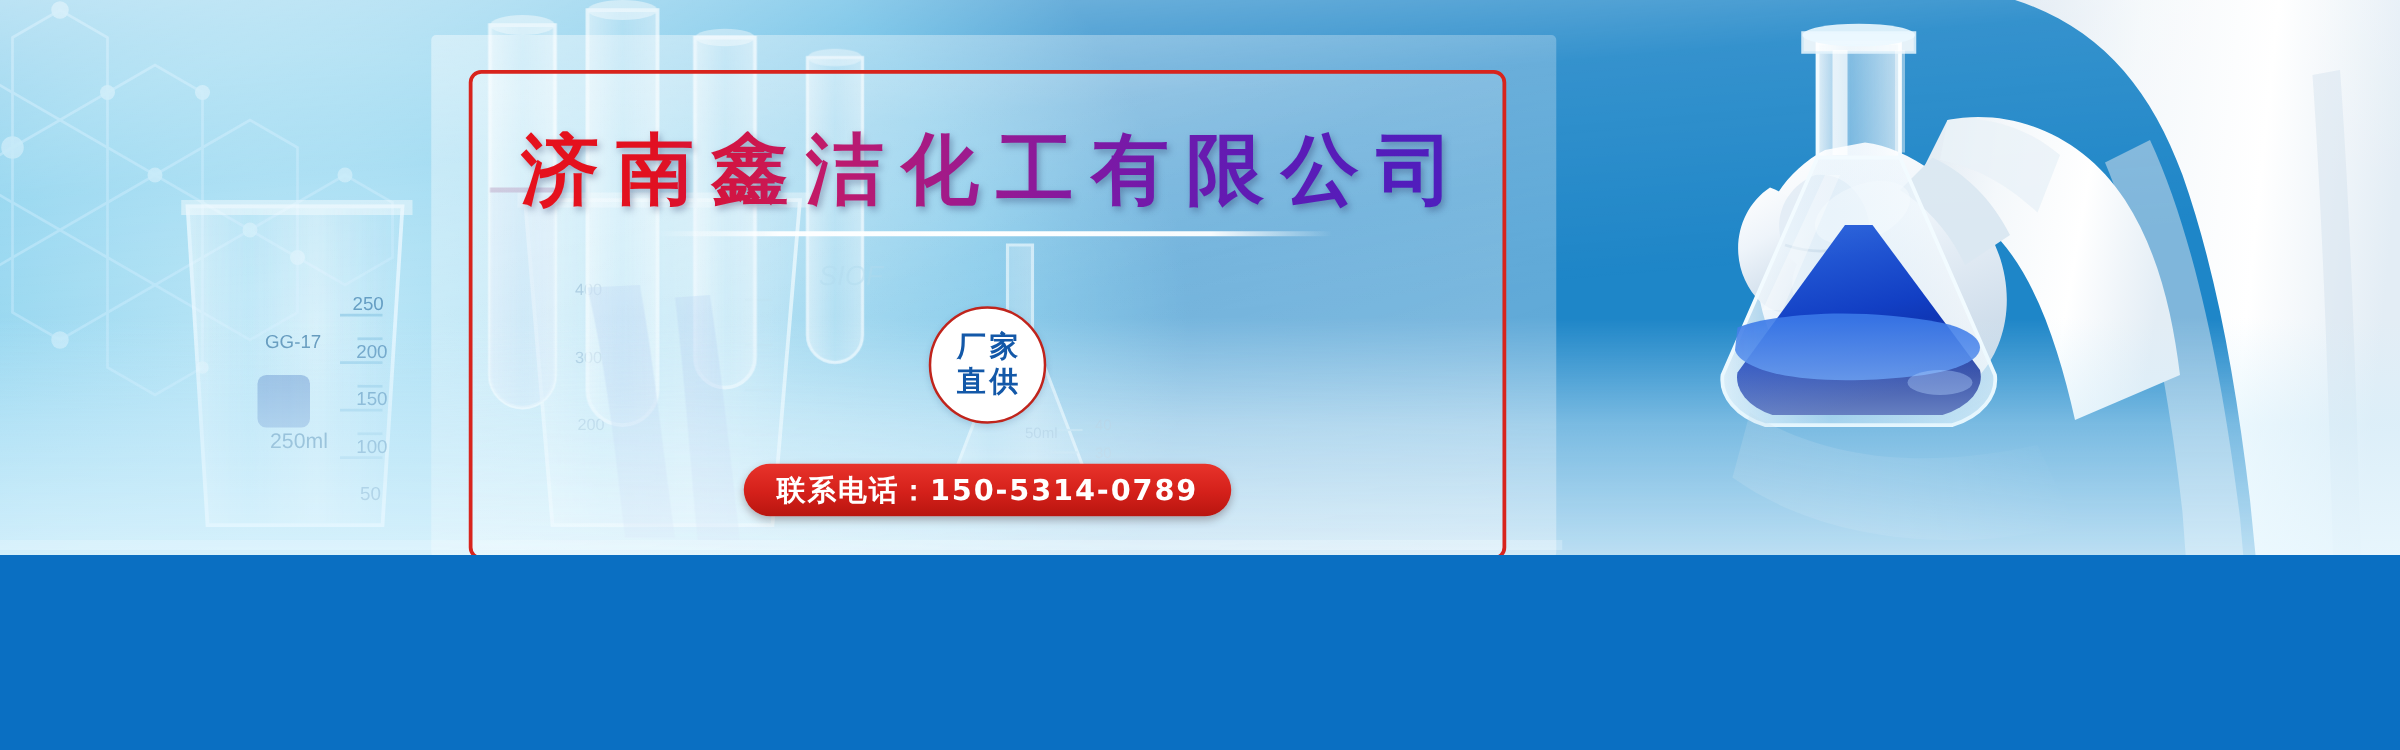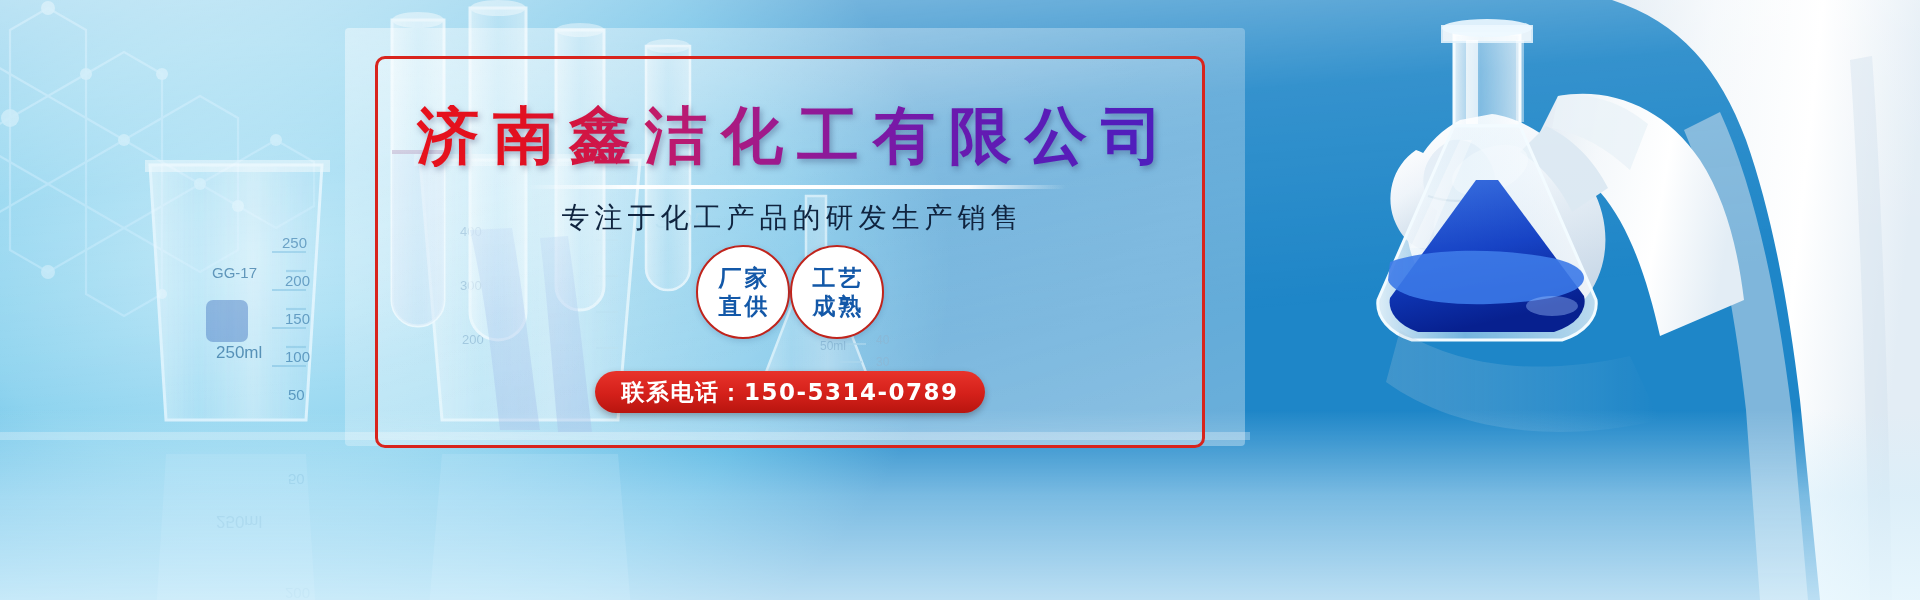--- a/index.html
+++ b/index.html
@@ -1,21 +1,21 @@
 <!DOCTYPE html>
 <html><head>
 <meta charset="utf-8">
 <style>
   html,body{margin:0;padding:0;}
   body{
     width:1920px;height:600px;overflow:hidden;
     font-family:"Liberation Sans","DejaVu Sans",sans-serif;
     background:#0a6fc2;
   }
-  .banner{position:relative;width:1920px;height:600px;overflow:hidden;}
+  .banner{position:relative;width:1920px;height:444px;overflow:hidden;}
 
   
   .bg-base{
     position:absolute;inset:0;
     background:
       radial-gradient(ellipse 700px 520px at 250px 260px, #bfe8f8 0%, #8fd4ef 42%, #4ab0e0 78%, #1e86c8 100%),
       linear-gradient(100deg,#2d9bd6 0%,#57b6e2 16%,#9adaf2 34%,#bfe9fa 50%,#9ed8f1 64%,#4aa9dd 82%,#1478bd 100%);
   }
   .bg-sheen{
     position:absolute;inset:0;
@@ -341,34 +341,29 @@
   <div class="bg-bottomfade"></div>
 
   <div class="card-glass"></div>
 
   <div class="card">
 
     <div class="title">济南鑫洁化工有限公司</div>
 
     <div class="title-rule"></div>
 
-    <div class="subtitle">专注于化工产品的研发生产销售</div>
 
     <div class="badges">
 
       <div class="badge">
         <span>厂家</span>
         <span>直供</span>
       </div>
 
 
-      <div class="badge">
-        <span>工艺</span>
-        <span>成熟</span>
-      </div>
 
 
     </div>
 
     <div class="phonebar-wrap">
       <div class="phonebar">
         <span>联系电话：150-5314-0789</span>
       </div>
     </div>
 

